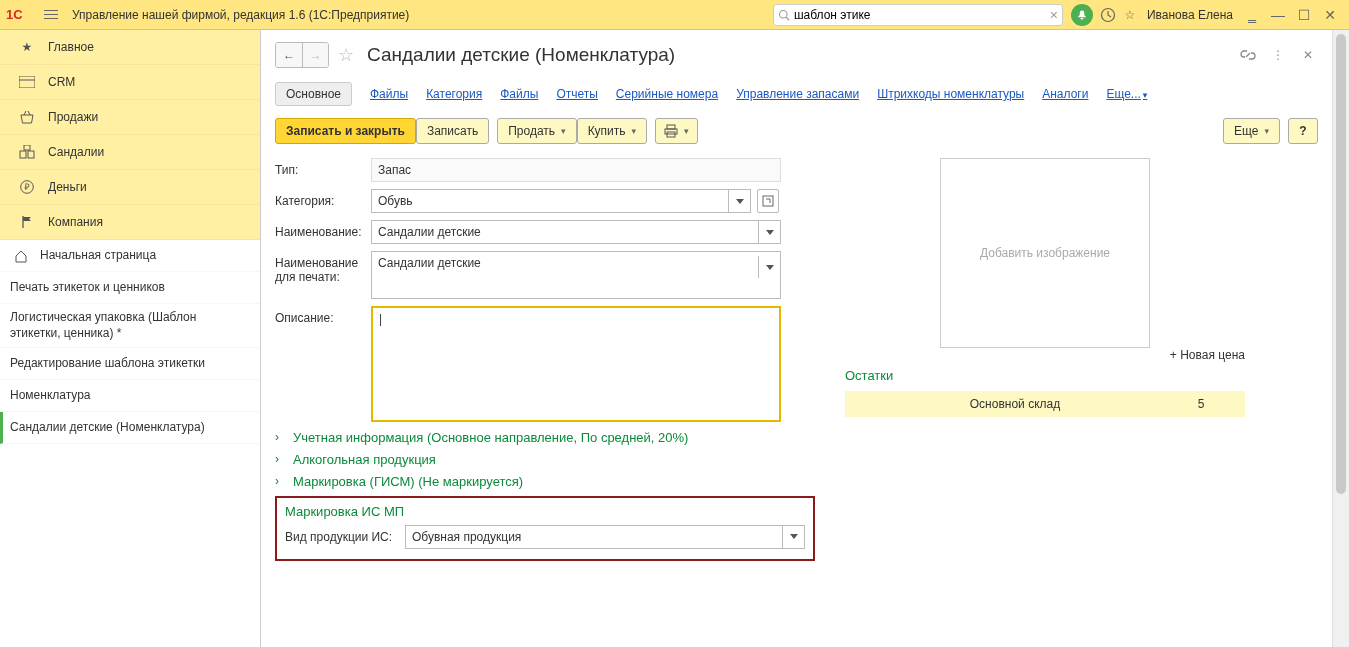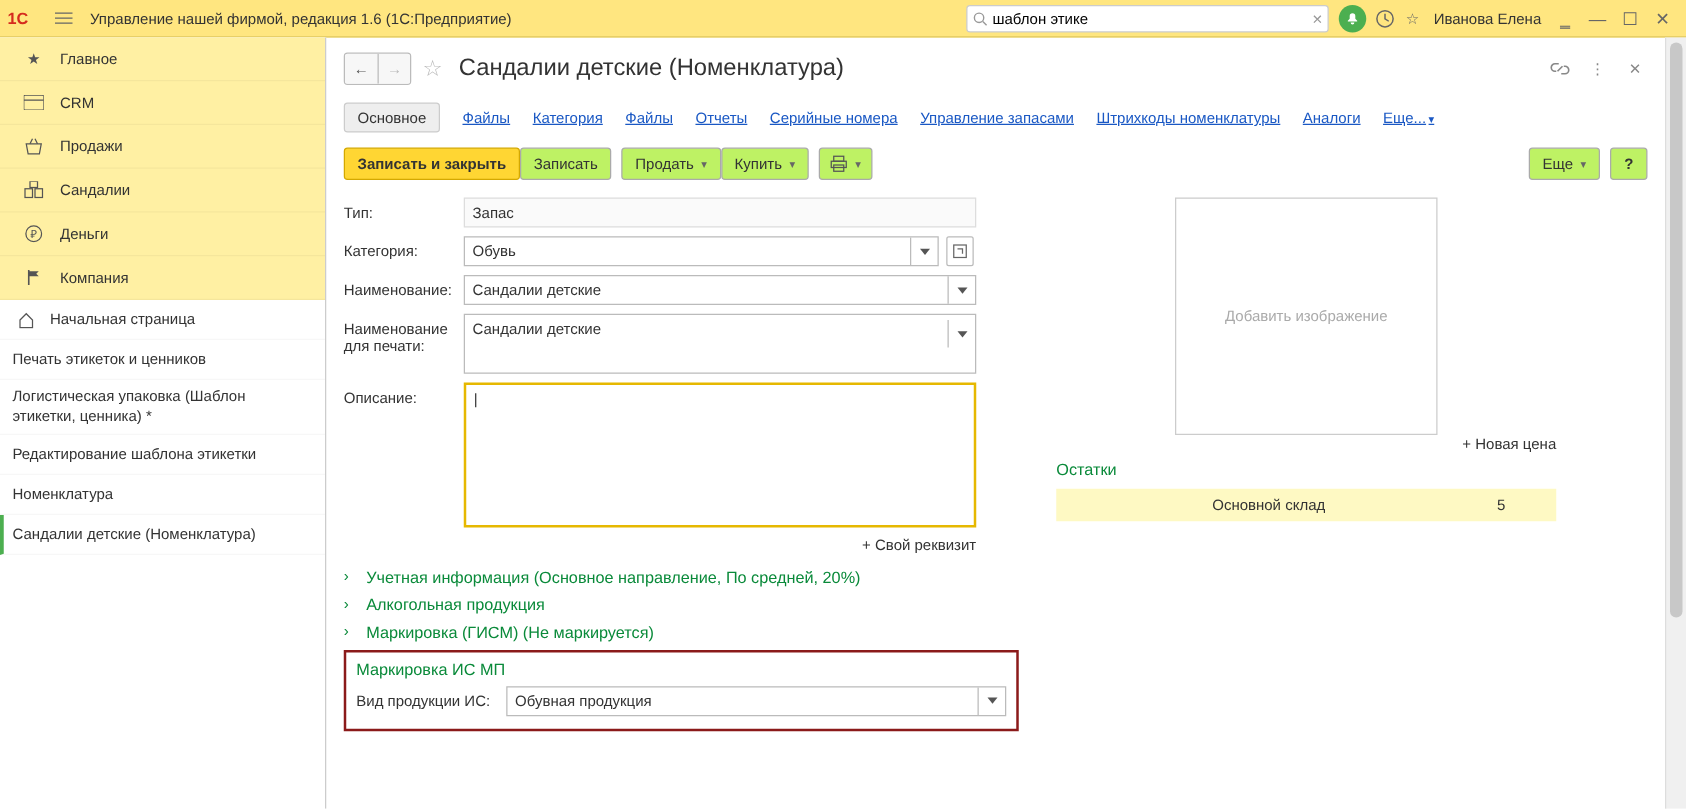--- a/index.html
+++ b/index.html
@@ -36,21 +36,21 @@
 .star{width:22px;color:#bbb;font-size:18px;text-align:center;cursor:pointer}
 .page-title{font-size:19px;color:#333;margin-left:4px}
 .header-right{margin-left:auto;display:flex;align-items:center;gap:10px}
 .hdr-icon{width:20px;height:20px;color:#888;cursor:pointer;display:flex;align-items:center;justify-content:center}
 .tabs{display:flex;align-items:center;gap:18px;margin:10px 0 12px 0;flex-wrap:wrap}
 .tab{color:#1a58c4;text-decoration:underline;cursor:pointer;font-size:12px}
 .tab.active{background:#eee;border:1px solid #ccc;border-radius:3px;padding:4px 10px;text-decoration:none;color:#333}
 .tab.more{position:relative}
 .tab.more::after{content:"▾";margin-left:2px;font-size:9px}
 .toolbar{display:flex;align-items:center;margin-bottom:14px}
-.btn{height:26px;border:1px solid #aaa;border-radius:3px;background:#bef264;padding:0 10px;display:flex;align-items:center;cursor:pointer;font-size:12px}
+.btn{height:26px;border:1px solid #aaa;border-radius:3px;background:#fef9c3;padding:0 10px;display:flex;align-items:center;cursor:pointer;font-size:12px}
 .btn.primary{background:#FFD633;border-color:#d4a800;font-weight:bold}
 .btn.dd::after{content:"▾";margin-left:6px;font-size:9px;color:#666}
 .btn.icon{padding:0 8px}
 .btn.icon::after{content:"▾";margin-left:6px;font-size:9px;color:#666}
 .toolbar-right{margin-left:auto;display:flex;gap:8px}
 .btn.help{width:30px;justify-content:center;font-weight:bold}
 .form-row{display:flex;align-items:flex-start;margin-bottom:7px}
 .form-label{width:96px;padding-top:5px;color:#333}
 .form-input{border:1px solid #bbb;height:24px;padding:0 6px;background:#fff;display:flex;align-items:center;font-size:12px}
 .fi-type{width:410px;border-color:#ddd;background:#fafafa}
@@ -305,21 +305,20 @@
                   <span class="caret"></span>
                 </span>
             </div>
           </div>
           <div class="form-row">
             <div class="form-label">Описание:</div>
             <div class="form-input fi-desc">
                 <span style="color:#333">|</span>
               </div>
           </div>
-          <div class="own-prop">Свой реквизит</div>
 
           <div class="collapse">
               <span class="chev">›</span>
               <span>Учетная информация (Основное направление, По средней, 20%)</span>
             </div>
           <div class="collapse">
               <span class="chev">›</span>
               <span>Алкогольная продукция</span>
             </div>
           <div class="collapse">

